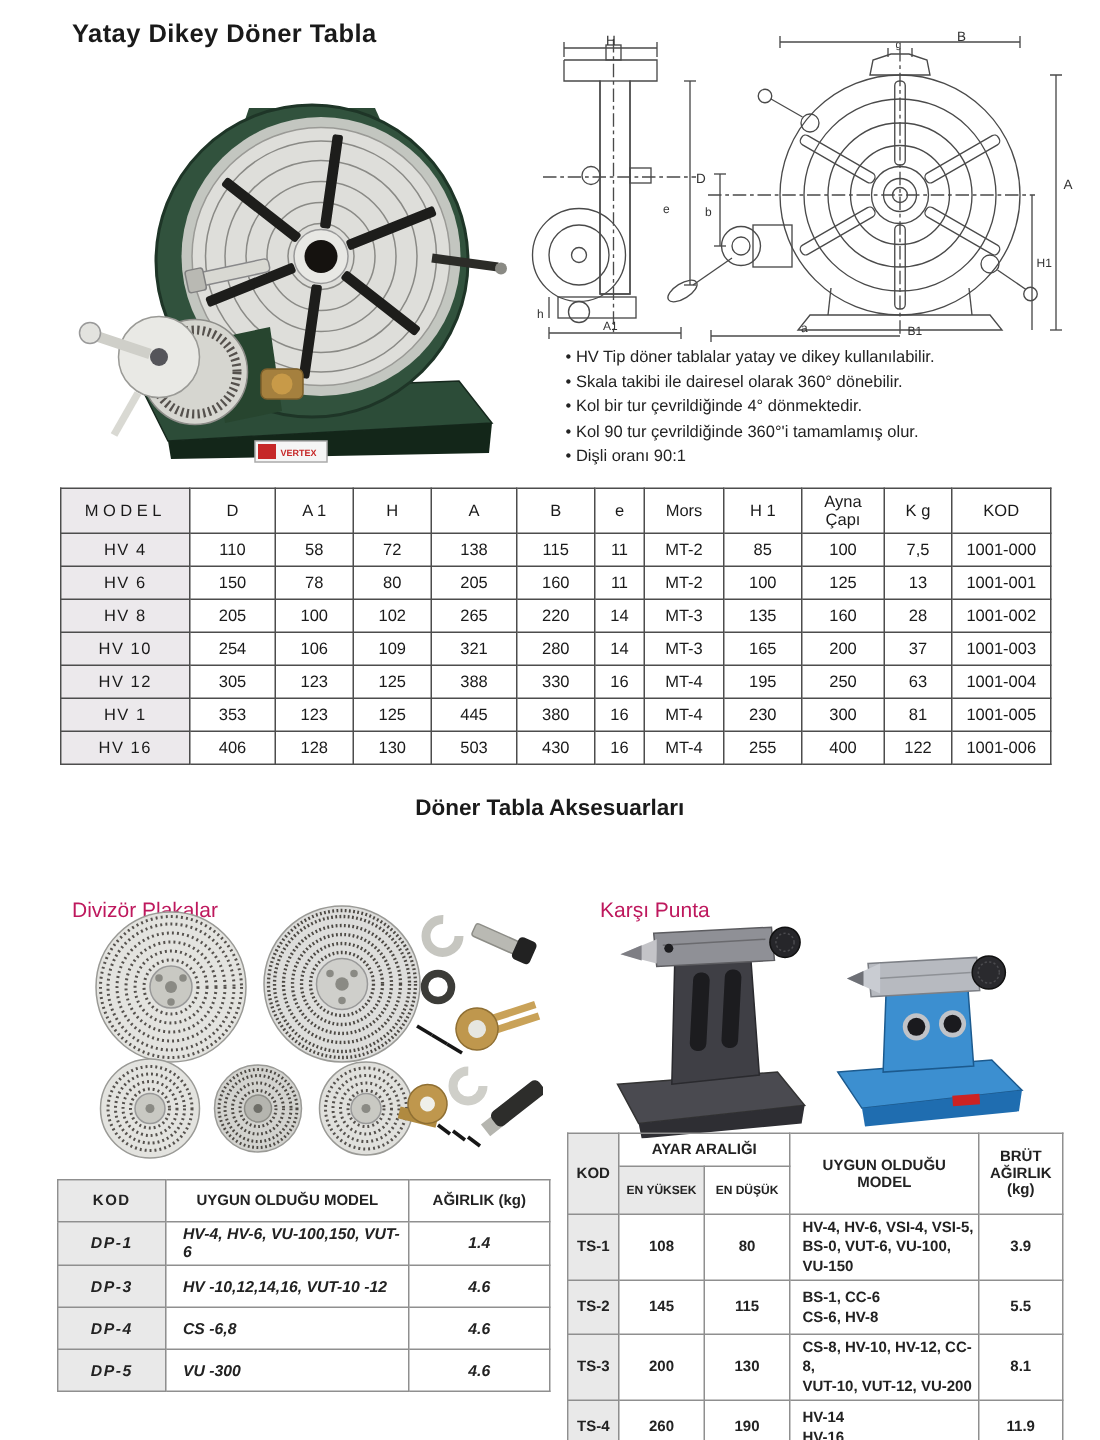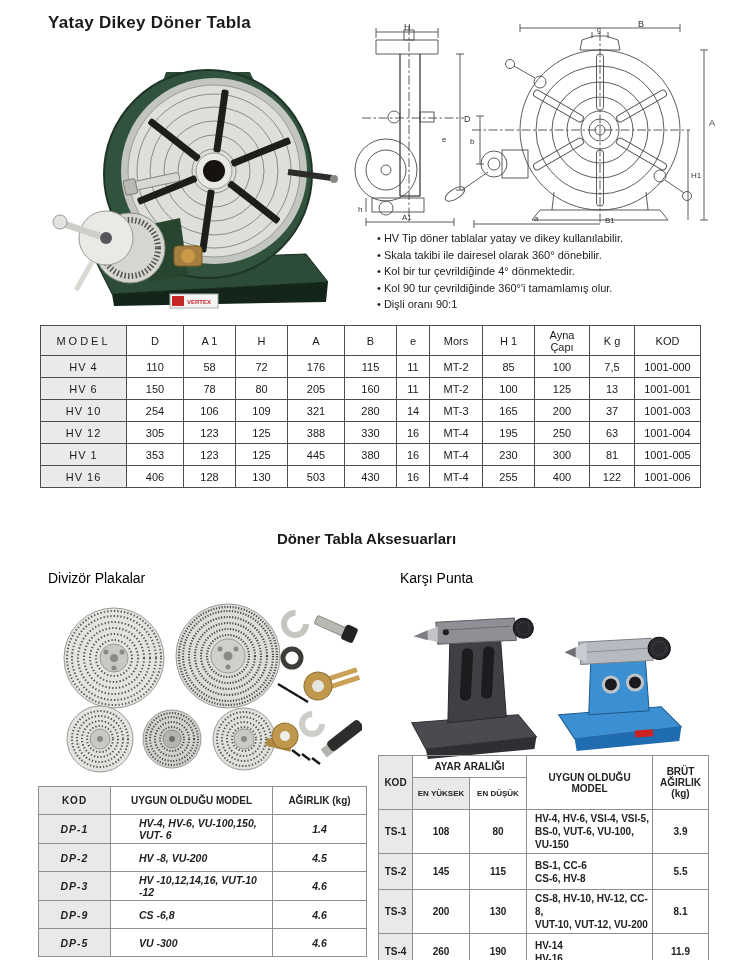--- a/index.html
+++ b/index.html
@@ -19,34 +19,34 @@
   
   .spec-table { position:absolute; left:40px; top:325px; width:660px; font-size:11px; text-align:center; }
   .spec-table th, .spec-table td { border:1px solid #4d4d4d; padding:1px 2px; font-weight:normal; }
   .spec-table thead th { height:30px; white-space:pre-line; line-height:12px; }
   .spec-table tbody td { height:22px; }
   .spec-table th:first-child { letter-spacing:3px; }
   .spec-table td:first-child { letter-spacing:1px; }
   .spec-table th:first-child, .spec-table td:first-child { background:#ece9ec; }
 
   .accessories-title { position:absolute; left:0; top:530px; width:733px; text-align:center; font-size:15px; font-weight:bold; }
-  .sub-title { position:absolute; top:570px; font-size:14px; color:#000000; }
+  .sub-title { position:absolute; top:598px; font-size:14px; color:#be185d; }
   .sub-title.left { left:48px; }
   .sub-title.right { left:400px; }
 
   .divider-photo { position:absolute; left:42px; top:596px; width:320px; height:185px; }
   .tailstock-photo { position:absolute; left:396px; top:596px; width:305px; height:163px; }
 
   
   .dp-table { position:absolute; left:38px; top:786px; width:328px; font-size:10.5px; text-align:center; color:#222; }
   .dp-table th, .dp-table td { border:1px solid #8f8f8f; padding:2px 4px; font-weight:bold; }
   .dp-table thead th { height:28px; font-size:10px; }
   .dp-table tbody td { height:28px;font-style:italic; }
   .dp-table th:first-child, .dp-table td:first-child { background:#e9e9e9; letter-spacing:1px; }
-  .dp-table tbody td:nth-child(2) { text-align:left; padding-left:28px; }
+  .dp-table tbody td:nth-child(2) { text-align:left; padding-left:11px; }
 
   
   .ts-table { position:absolute; left:378px; top:755px; width:330px; font-size:10px; text-align:center; color:#222; }
   .ts-table th, .ts-table td { border:1px solid #8f8f8f; padding:2px 3px; font-weight:bold; }
   .ts-table thead tr:first-child th { height:22px;margin-top:38px; }
   .ts-table thead .sub-h { font-size:8px; height:32px; }
   .ts-table th:first-child, .ts-table td:first-child { background:#e9e9e9; }
   .ts-table tbody td { height:36px; line-height:13px; }
   .ts-table tbody td:nth-child(4) { text-align:left; white-space:pre-line; padding-left:8px; }
 
@@ -273,21 +273,21 @@
       <th>K g</th>
       <th>KOD</th>
     </tr>
   </thead>
   <tbody>
       <tr>
         <td>HV 4</td>
         <td>110</td>
         <td>58</td>
         <td>72</td>
-        <td>176</td>
+        <td>138</td>
         <td>115</td>
         <td>11</td>
         <td>MT-2</td>
         <td>85</td>
         <td>100</td>
         <td>7,5</td>
         <td>1001-000</td>
       </tr>
       <tr>
         <td>HV 6</td>
@@ -295,20 +295,34 @@
         <td>78</td>
         <td>80</td>
         <td>205</td>
         <td>160</td>
         <td>11</td>
         <td>MT-2</td>
         <td>100</td>
         <td>125</td>
         <td>13</td>
         <td>1001-001</td>
+      </tr>
+      <tr>
+        <td>HV 8</td>
+        <td>205</td>
+        <td>100</td>
+        <td>102</td>
+        <td>265</td>
+        <td>220</td>
+        <td>14</td>
+        <td>MT-3</td>
+        <td>135</td>
+        <td>160</td>
+        <td>28</td>
+        <td>1001-002</td>
       </tr>
       <tr>
         <td>HV 10</td>
         <td>254</td>
         <td>106</td>
         <td>109</td>
         <td>321</td>
         <td>280</td>
         <td>14</td>
         <td>MT-3</td>
@@ -515,31 +529,26 @@
       <th>AĞIRLIK (kg)</th>
     </tr>
   </thead>
   <tbody>
       <tr>
         <td>DP-1</td>
         <td>HV-4, HV-6, VU-100,150, VUT- 6</td>
         <td>1.4</td>
       </tr>
       <tr>
-        <td>DP-2</td>
-        <td>HV -8, VU-200</td>
-        <td>4.5</td>
-      </tr>
-      <tr>
         <td>DP-3</td>
         <td>HV -10,12,14,16, VUT-10 -12</td>
         <td>4.6</td>
       </tr>
       <tr>
-        <td>DP-9</td>
+        <td>DP-4</td>
         <td>CS -6,8</td>
         <td>4.6</td>
       </tr>
       <tr>
         <td>DP-5</td>
         <td>VU -300</td>
         <td>4.6</td>
       </tr>
     </tbody>
 </table>

